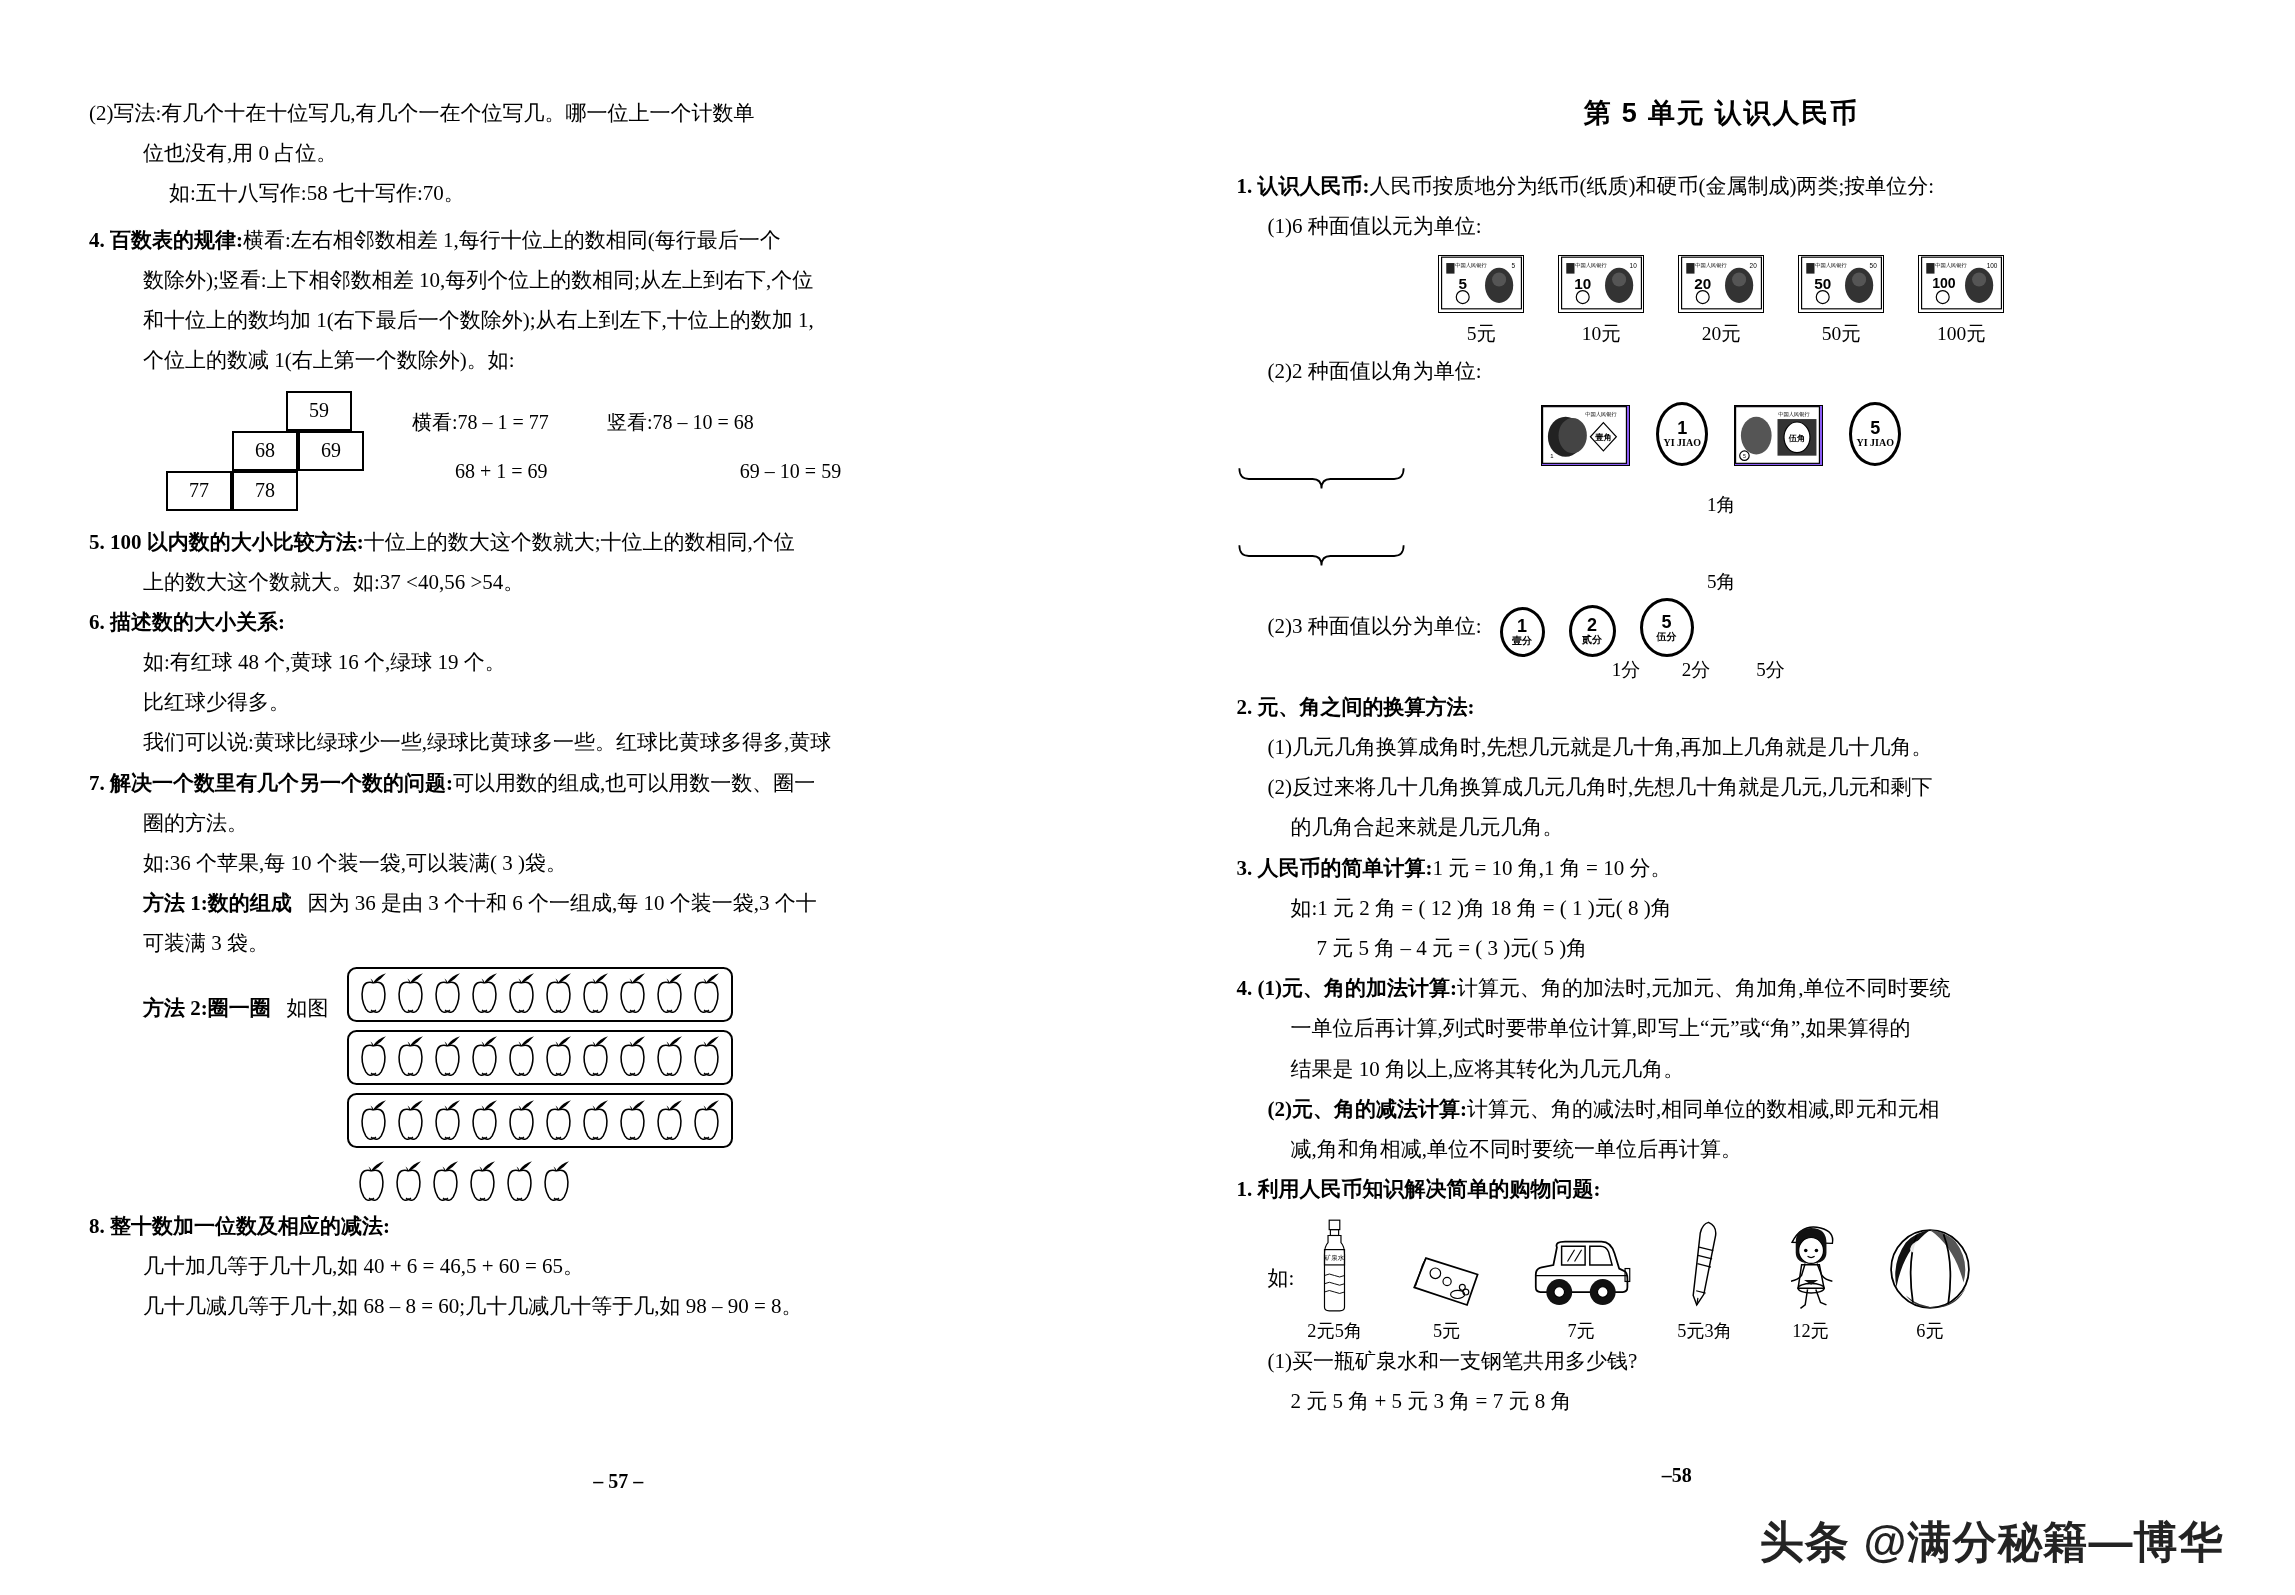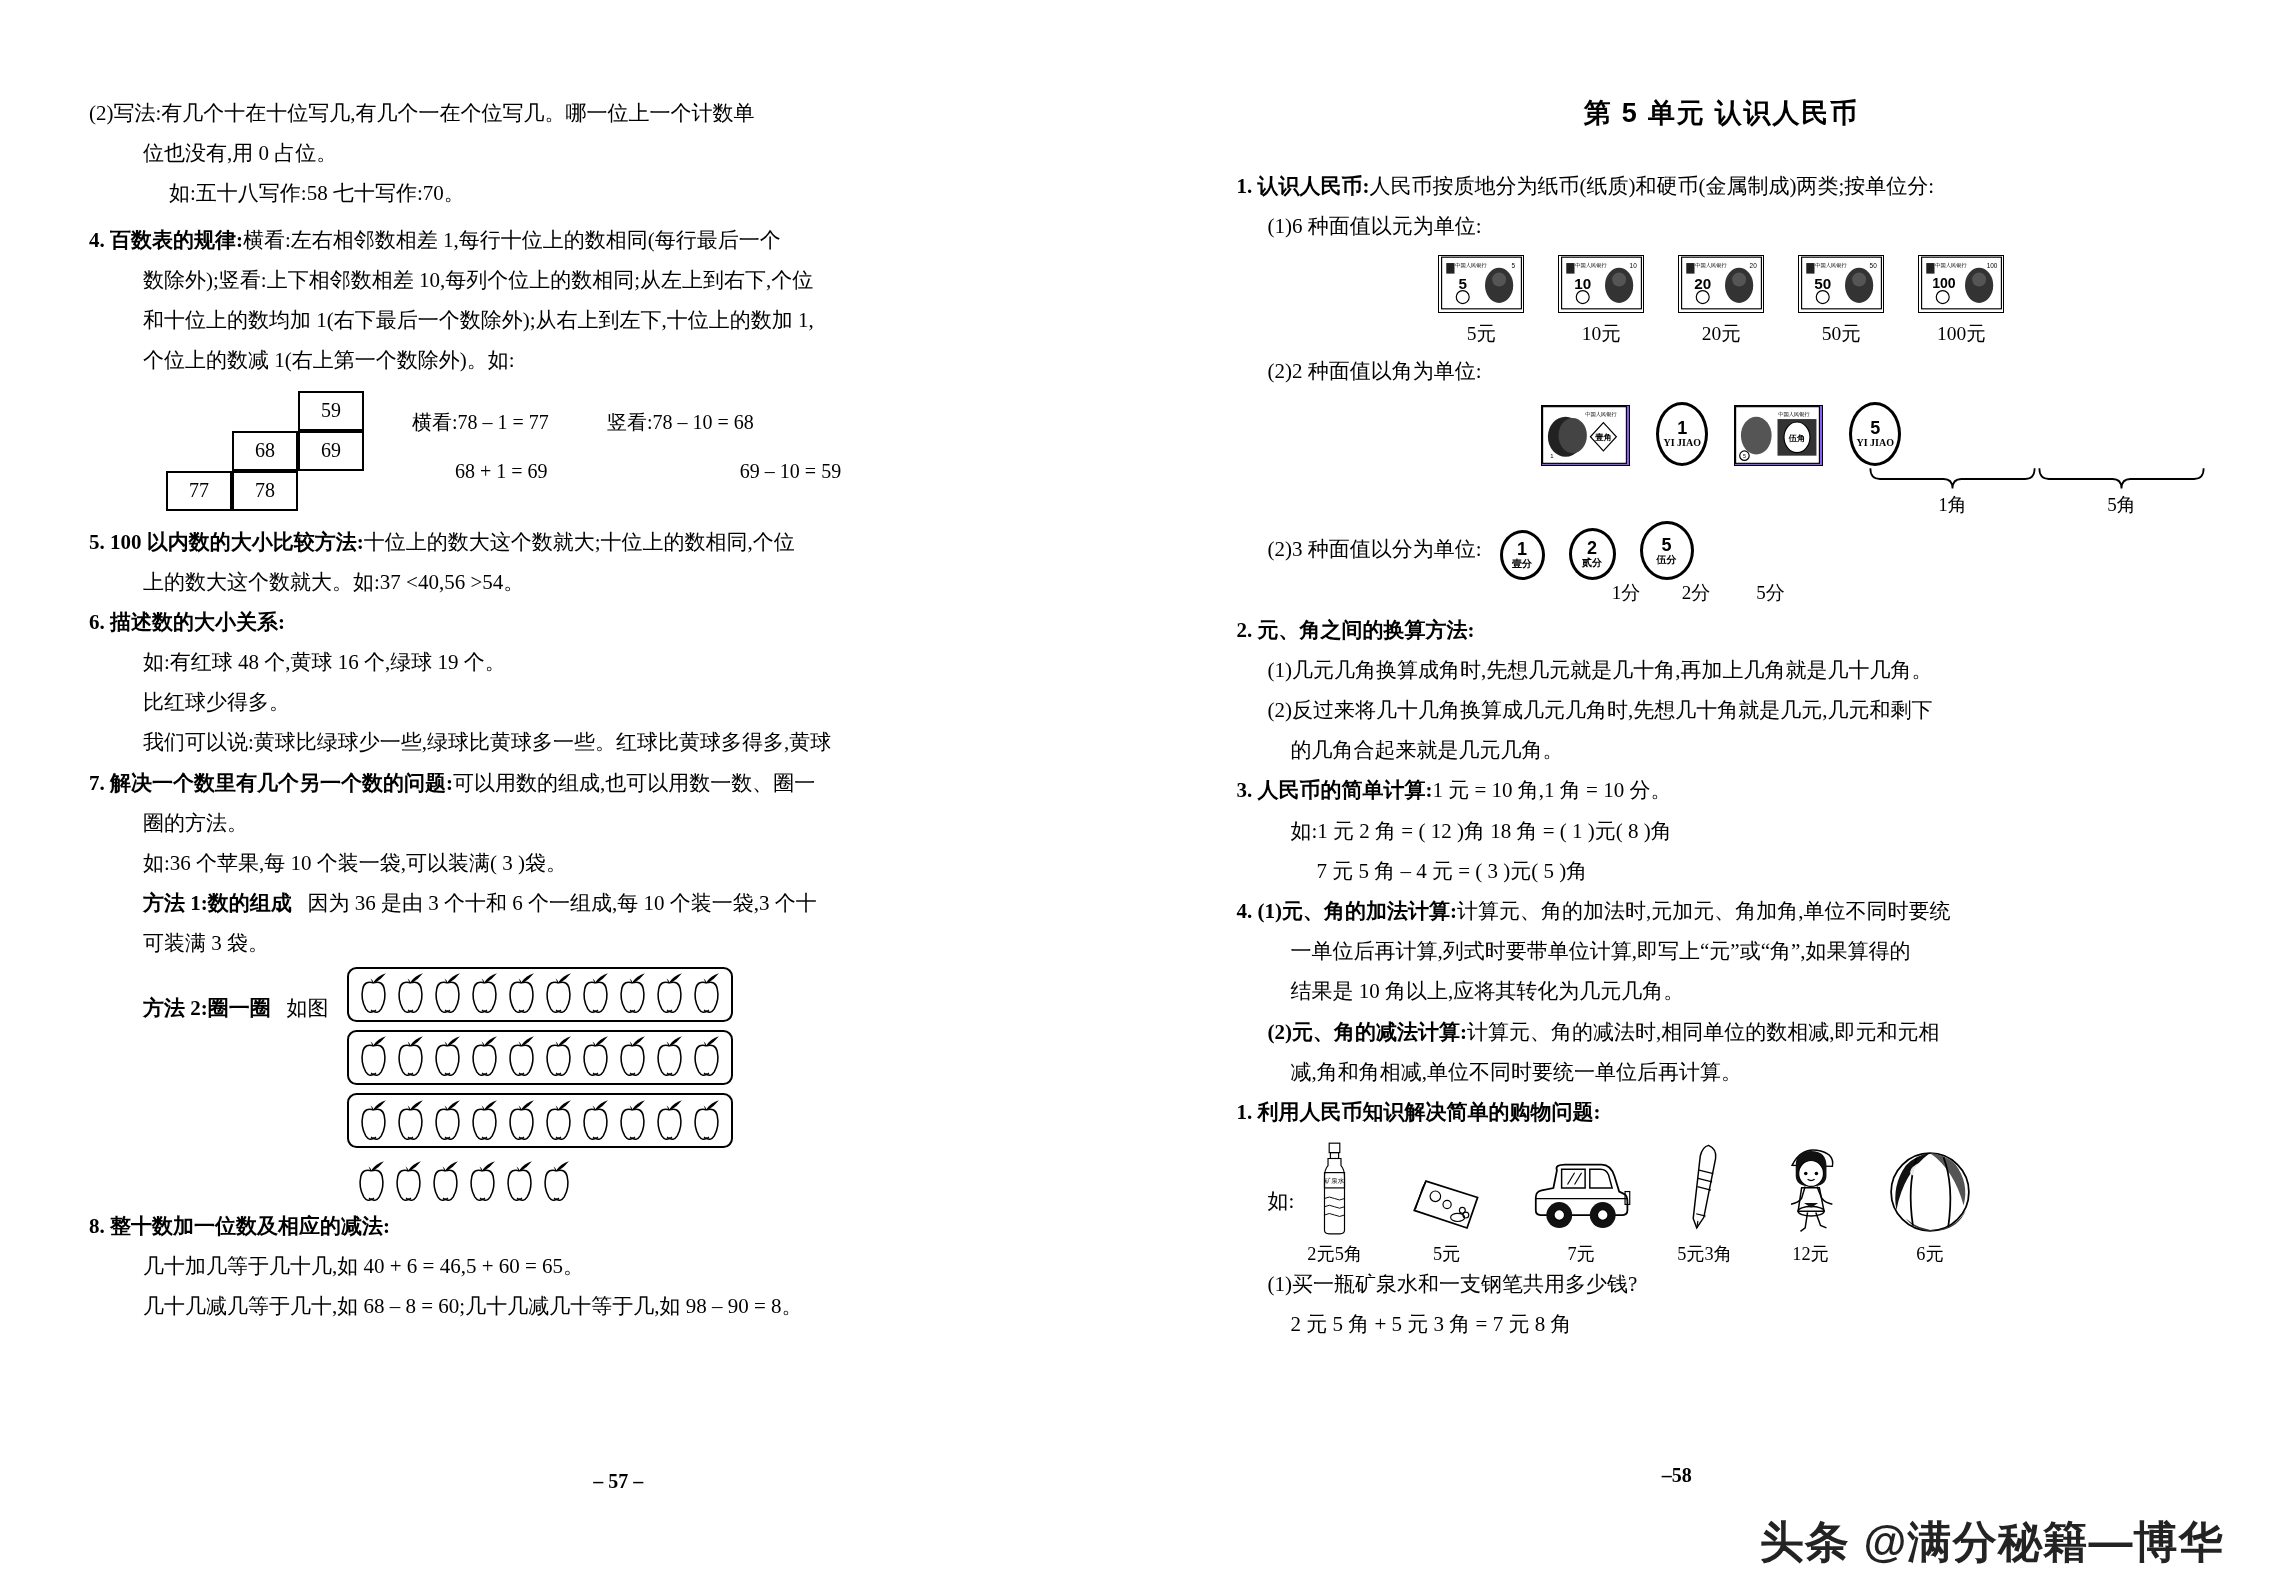--- a/index.html
+++ b/index.html
@@ -61,21 +61,21 @@
   }
   .cell {
     position: absolute;
     width: 66px; height: 40px;
     border: 2.4px solid #000;
     box-sizing: border-box;
     font-size: 20px;
     display: flex; align-items: center; justify-content: center;
     background: #fff;
   }
-  .c59 { left: 132px; top: 0px; font-family: Liberation Serif, serif; }
+  .c59 { left: 120px; top: 0px; font-family: Liberation Serif, serif; }
   .c68 { left: 66px; top: 40px; }
   .c69 { left: 132px; top: 40px; }
   .c77 { left: 0px;   top: 80px; }
   .c78 { left: 66px; top: 80px; }
 
   .stair-calc {
     margin-left: 21px;
     padding-bottom: 10.6px;
   }
   .calc-row { display: flex; font-size: 20px; margin-bottom: 24px; white-space: nowrap; }
@@ -138,21 +138,21 @@
     display:flex; align-items:center; justify-content:center;
     flex-direction: column;
   }
   .coin-j { width: 52px; height: 64px; }
   .coin-f1 { width: 45px; height: 50px; }
   .coin-f2 { width: 47px; height: 52px; }
   .coin-f5 { width: 54px; height: 59px; }
   .coin-num { font-size: 18px; font-weight: bold; line-height: 1; font-family:"Liberation Sans","DejaVu Sans",sans-serif;}
   .coin-ch { font-size: 10px; font-weight: bold; line-height: 1.1; }
 
-  .brace-row { display: flex; justify-content: flex-end; margin-top: 1.2px;}
+  .brace-row { display: flex; justify-content: center; gap: 26px; margin-top: 1.2px; flex-direction: column;}
   .brace-grp { text-align: center; }
   .brace { display:block; }
   .brace-cap { font-size: 19px; margin-top: 1.2px; }
 
   .fen-line { display: flex; align-items: center; margin-top: 2.4px; }
   .fen-coins { display: flex; align-items: flex-end; gap: 24px; margin-left: 18px; }
   .fen-caps { display: flex; gap: 24px; margin-left: 18px; }
   .fen-cap { font-size: 19px; text-align: center; }
 
   

